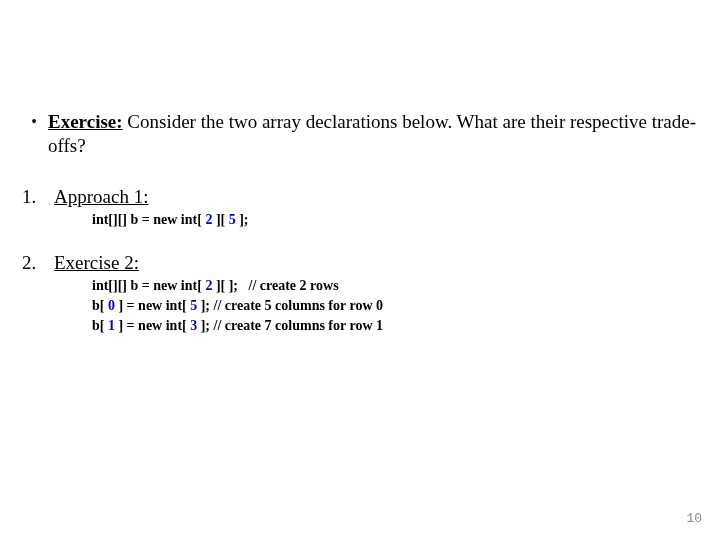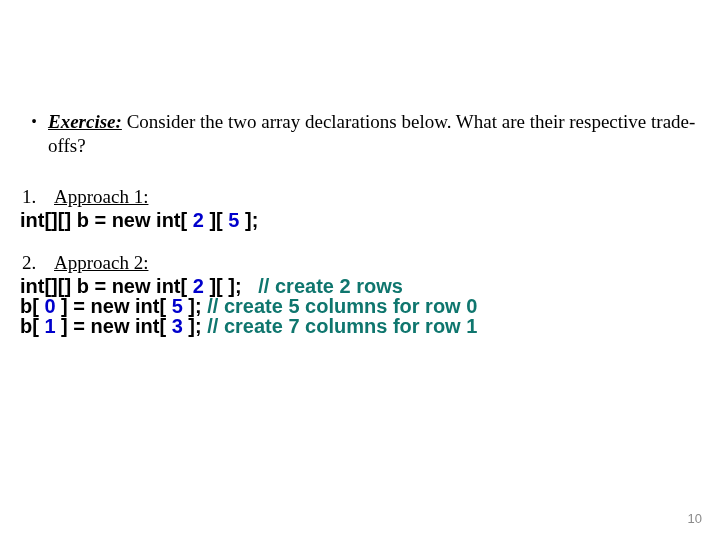--- a/index.html
+++ b/index.html
@@ -33,53 +33,53 @@
     font-size: 16px;
     line-height: 24px;
   }
   .bullet-body {
     flex: 1 1 auto;
     line-height: 24px;
   }
   .label {
     font-weight: bold;
     text-decoration: underline;
-    font-style: italic;
   }
   .num-row {
     display: flex;
     align-items: flex-start;
     margin-top: 10px;
   }
   .num {
     width: 32px;
     flex: 0 0 32px;
     text-align: left;
     padding-left: 2px;
   }
   .num-body {
     flex: 1 1 auto;
     text-decoration: underline;
   }
   .code {
-    font-family: Liberation Sans, sans-serif;
+    font-family: Liberation Serif, serif;
     font-weight: bold;
     white-space: pre;
-    font-size: 20px;
+    font-size: 14px;
     line-height: 20px;
+    margin-left: 72px;
     margin-top: 2px;
     margin-bottom: 22px;
   }
   .n-blue  { color: #0000cc; }
-  .n-green { color: #0f766e; text-align: right; }
+  .n-green { color: #000000; text-align: right; }
   .pagenum {
     position: absolute;
     right: 18px;
     bottom: 14px;
-    font-family: Liberation Sans, sans-serif;
+    font-family: Liberation Mono, monospace;
     font-size: 13px;
     color: #8a8a8a;
   }
 </style>
 </head>
 <body>
 
 <div class="slide">
 
   <div class="bullet-row">
@@ -91,20 +91,20 @@
   </div>
 
   <div class="num-row">
     <div class="num">1.</div>
     <div class="num-body">Approach 1:</div>
   </div>
   <div class="code"><span>int[][] b = new int[ </span><span class="n-blue">2</span><span> ][ </span><span class="n-blue">5</span><span> ];</span></div>
 
   <div class="num-row">
     <div class="num">2.</div>
-    <div class="num-body">Approach 2:</div>
+    <div class="num-body">Exercise 2:</div>
   </div>
   <div class="code"><span>int[][] b = new int[ </span><span class="n-blue">2</span><span> ][ ];   </span><span class="n-green">// create 2 rows</span>
 <span>b[ </span><span class="n-blue">0</span><span> ] = new int[ </span><span class="n-blue">5</span><span> ]; </span><span class="n-green">// create 5 columns for row 0</span>
 <span>b[ </span><span class="n-blue">1</span><span> ] = new int[ </span><span class="n-blue">3</span><span> ]; </span><span class="n-green">// create 7 columns for row 1</span></div>
 
   <div class="pagenum">10</div>
 </div>
 
 </body></html>

